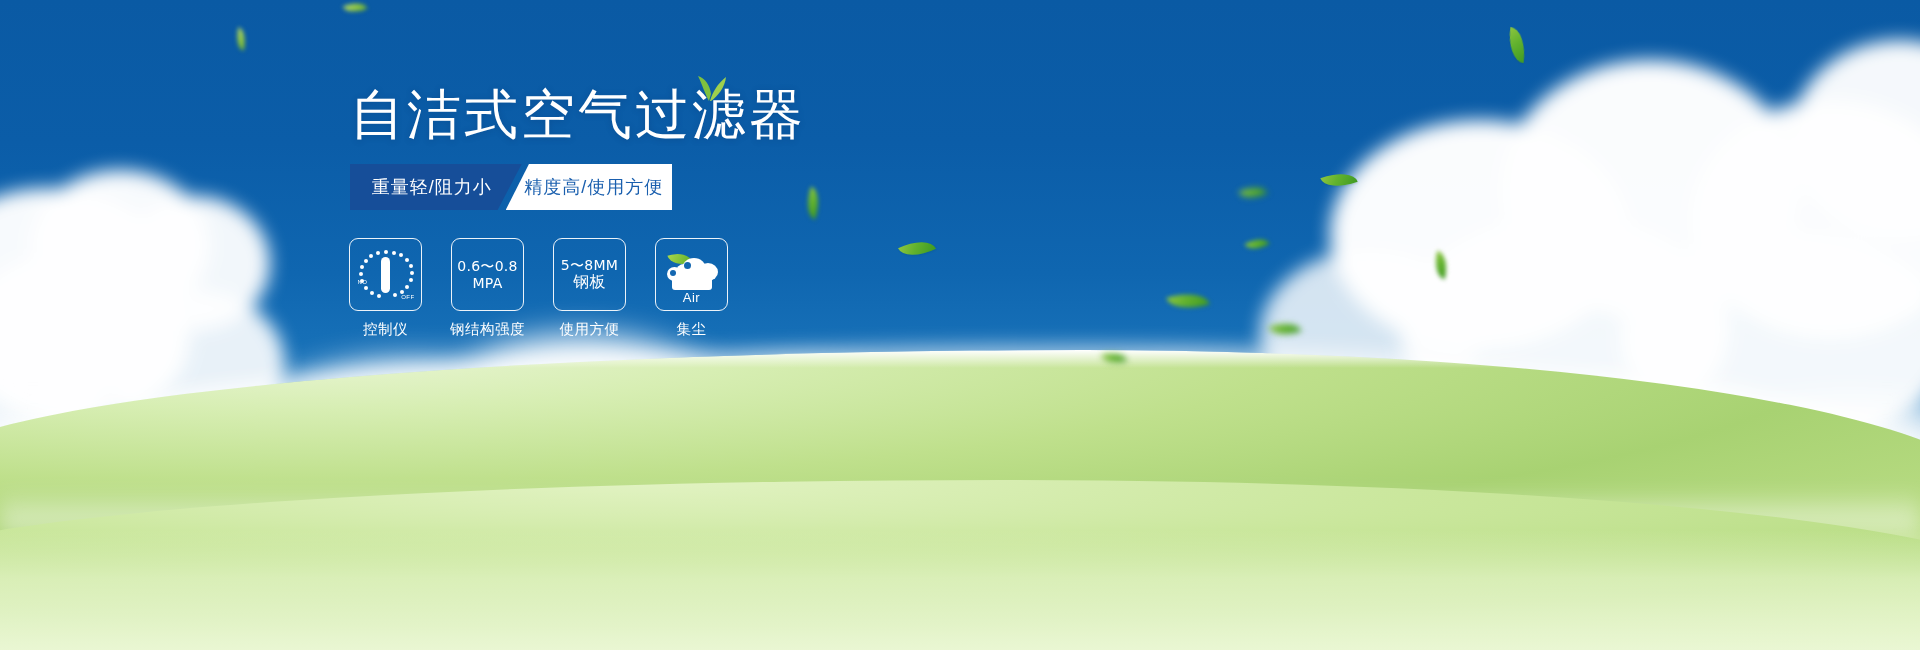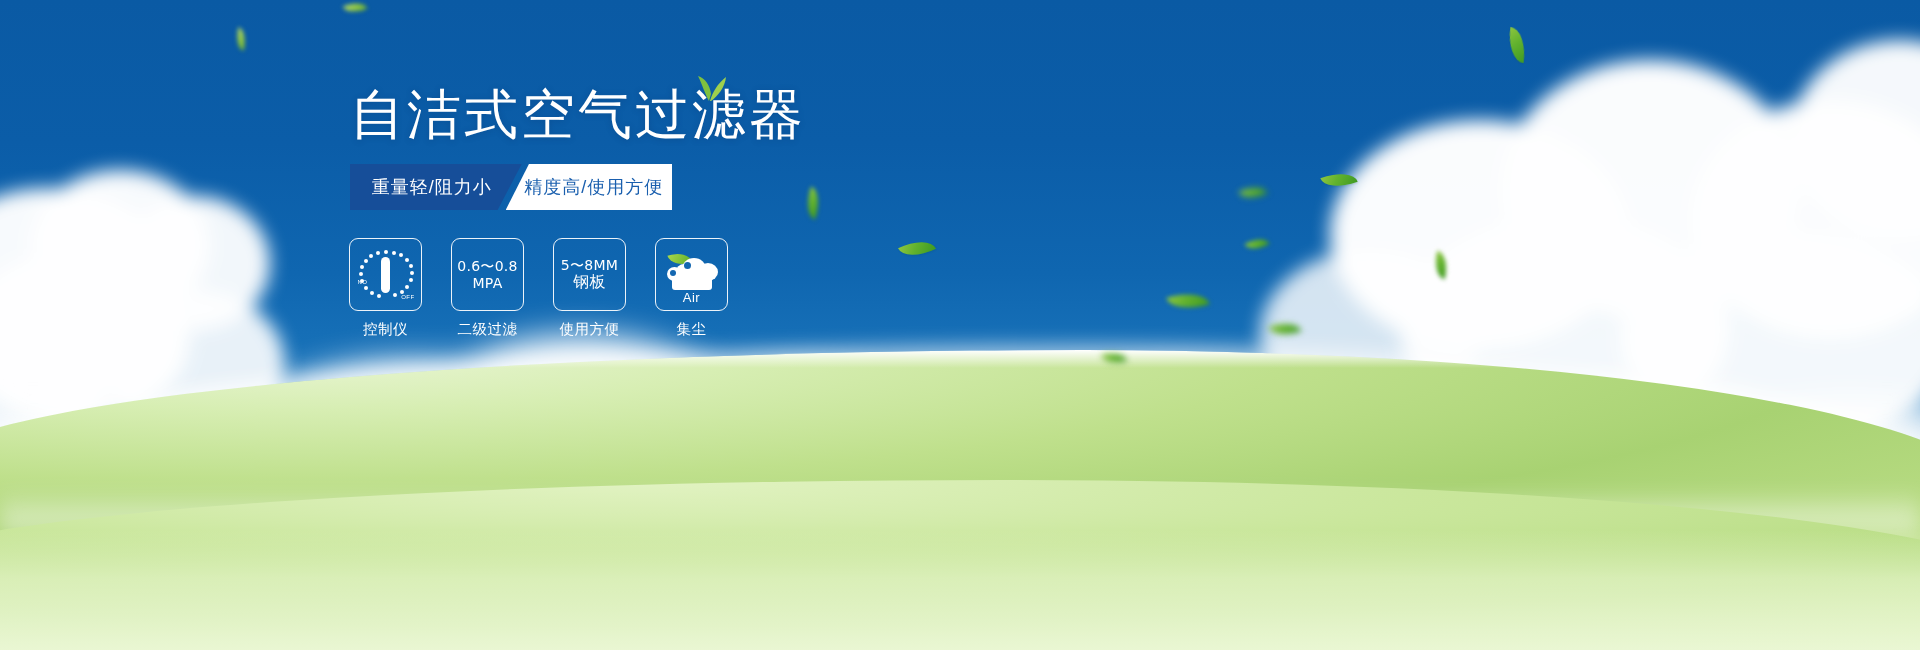--- a/index.html
+++ b/index.html
@@ -268,21 +268,21 @@
           </div>
         </div>
         <div class="fcap">控制仪</div>
       </div>
 
       <div class="feature">
         <div class="fbox">
           <div class="fval">0.6〜0.8</div>
           <div class="fval">MPA</div>
         </div>
-        <div class="fcap">二级过滤</div>
+        <div class="fcap">钢结构强度</div>
       </div>
 
 
       <div class="feature">
         <div class="fbox">
           <div class="fval">5〜8MM</div>
           <div class="fval cn">钢板</div>
         </div>
         <div class="fcap">使用方便</div>
       </div>

